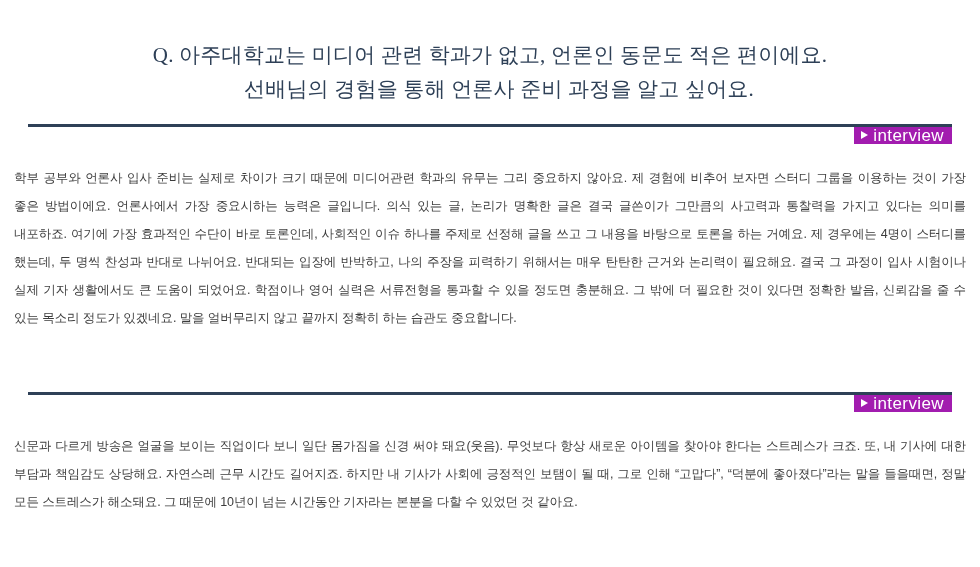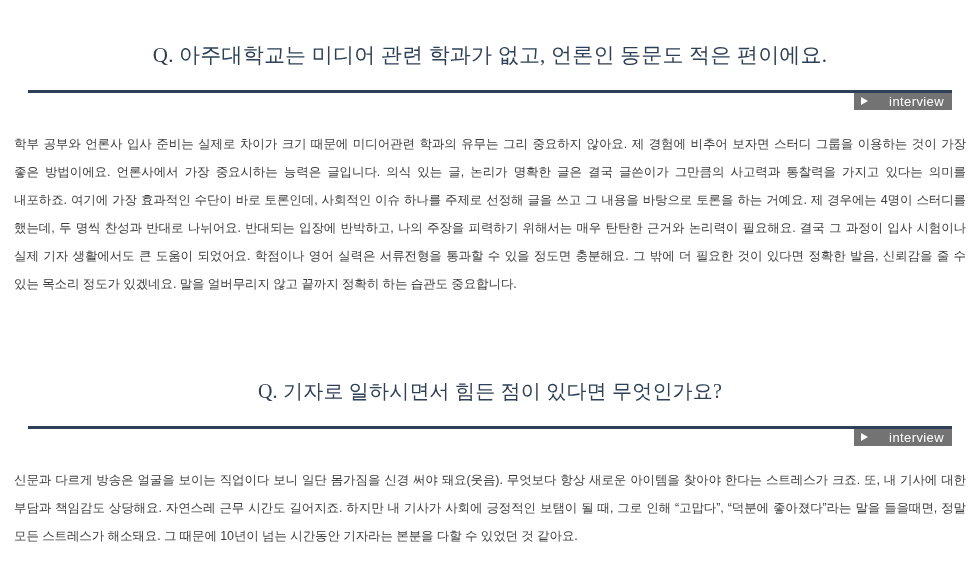--- a/index.html
+++ b/index.html
@@ -59,23 +59,23 @@
     top: 0;
     height: 3px;
     background: #2e4057;
   }
   .interview-tag {
     position: absolute;
     right: 14px;
     top: 3px;
     height: 17px;
     min-width: 98px;
-    background: #737373;
+    background: #a21caf;
     color: #ffffff;
-    font-size: 13px;
+    font-size: 17px;
     line-height: 17px;
     text-align: right;
     padding-right: 8px;
     box-sizing: border-box;
     letter-spacing: 0.4px;
     font-family: "Liberation Sans", sans-serif;
   }
   .interview-tag .arrow {
     position: absolute;
     left: 7px;
@@ -104,37 +104,35 @@
   .block-2 .question { font-size: 20px; }
 </style>
 </head>
 <body>
 
 <div class="page">
 
   <section class="qa-block block-1">
     <div class="question">
       <span class="q-line">Q. 아주대학교는 미디어 관련 학과가 없고, 언론인 동문도 적은 편이에요.</span>
+      <span class="q-line indent">선배님의 경험을 통해 언론사 준비 과정을 알고 싶어요.</span>
     </div>
 
     <div class="divider-wrap">
       <div class="divider-rule"></div>
       <div class="interview-tag">
         <span class="arrow"></span>
         <span>interview</span>
       </div>
     </div>
 
     <p class="answer">학부 공부와 언론사 입사 준비는 실제로 차이가 크기 때문에 미디어관련 학과의 유무는 그리 중요하지 않아요. 제 경험에 비추어 보자면 스터디 그룹을 이용하는 것이 가장 좋은 방법이에요. 언론사에서 가장 중요시하는 능력은 글입니다. 의식 있는 글, 논리가 명확한 글은 결국 글쓴이가 그만큼의 사고력과 통찰력을 가지고 있다는 의미를 내포하죠. 여기에 가장 효과적인 수단이 바로 토론인데, 사회적인 이슈 하나를 주제로 선정해 글을 쓰고 그 내용을 바탕으로 토론을 하는 거예요. 제 경우에는 4명이 스터디를 했는데, 두 명씩 찬성과 반대로 나뉘어요. 반대되는 입장에 반박하고, 나의 주장을 피력하기 위해서는 매우 탄탄한 근거와 논리력이 필요해요. 결국 그 과정이 입사 시험이나 실제 기자 생활에서도 큰 도움이 되었어요. 학점이나 영어 실력은 서류전형을 통과할 수 있을 정도면 충분해요. 그 밖에 더 필요한 것이 있다면 정확한 발음, 신뢰감을 줄 수 있는 목소리 정도가 있겠네요. 말을 얼버무리지 않고 끝까지 정확히 하는 습관도 중요합니다.</p>
   </section>
 
   <section class="qa-block block-2">
-    <div class="question">
-      <span class="q-line">Q. 기자로 일하시면서 힘든 점이 있다면 무엇인가요?</span>
-    </div>
 
     <div class="divider-wrap">
       <div class="divider-rule"></div>
       <div class="interview-tag">
         <span class="arrow"></span>
         <span>interview</span>
       </div>
     </div>
 
     <p class="answer">신문과 다르게 방송은 얼굴을 보이는 직업이다 보니 일단 몸가짐을 신경 써야 돼요(웃음). 무엇보다 항상 새로운 아이템을 찾아야 한다는 스트레스가 크죠. 또, 내 기사에 대한 부담과 책임감도 상당해요. 자연스레 근무 시간도 길어지죠. 하지만 내 기사가 사회에 긍정적인 보탬이 될 때, 그로 인해 “고맙다”, “덕분에 좋아졌다”라는 말을 들을때면, 정말 모든 스트레스가 해소돼요. 그 때문에 10년이 넘는 시간동안 기자라는 본분을 다할 수 있었던 것 같아요.</p>

